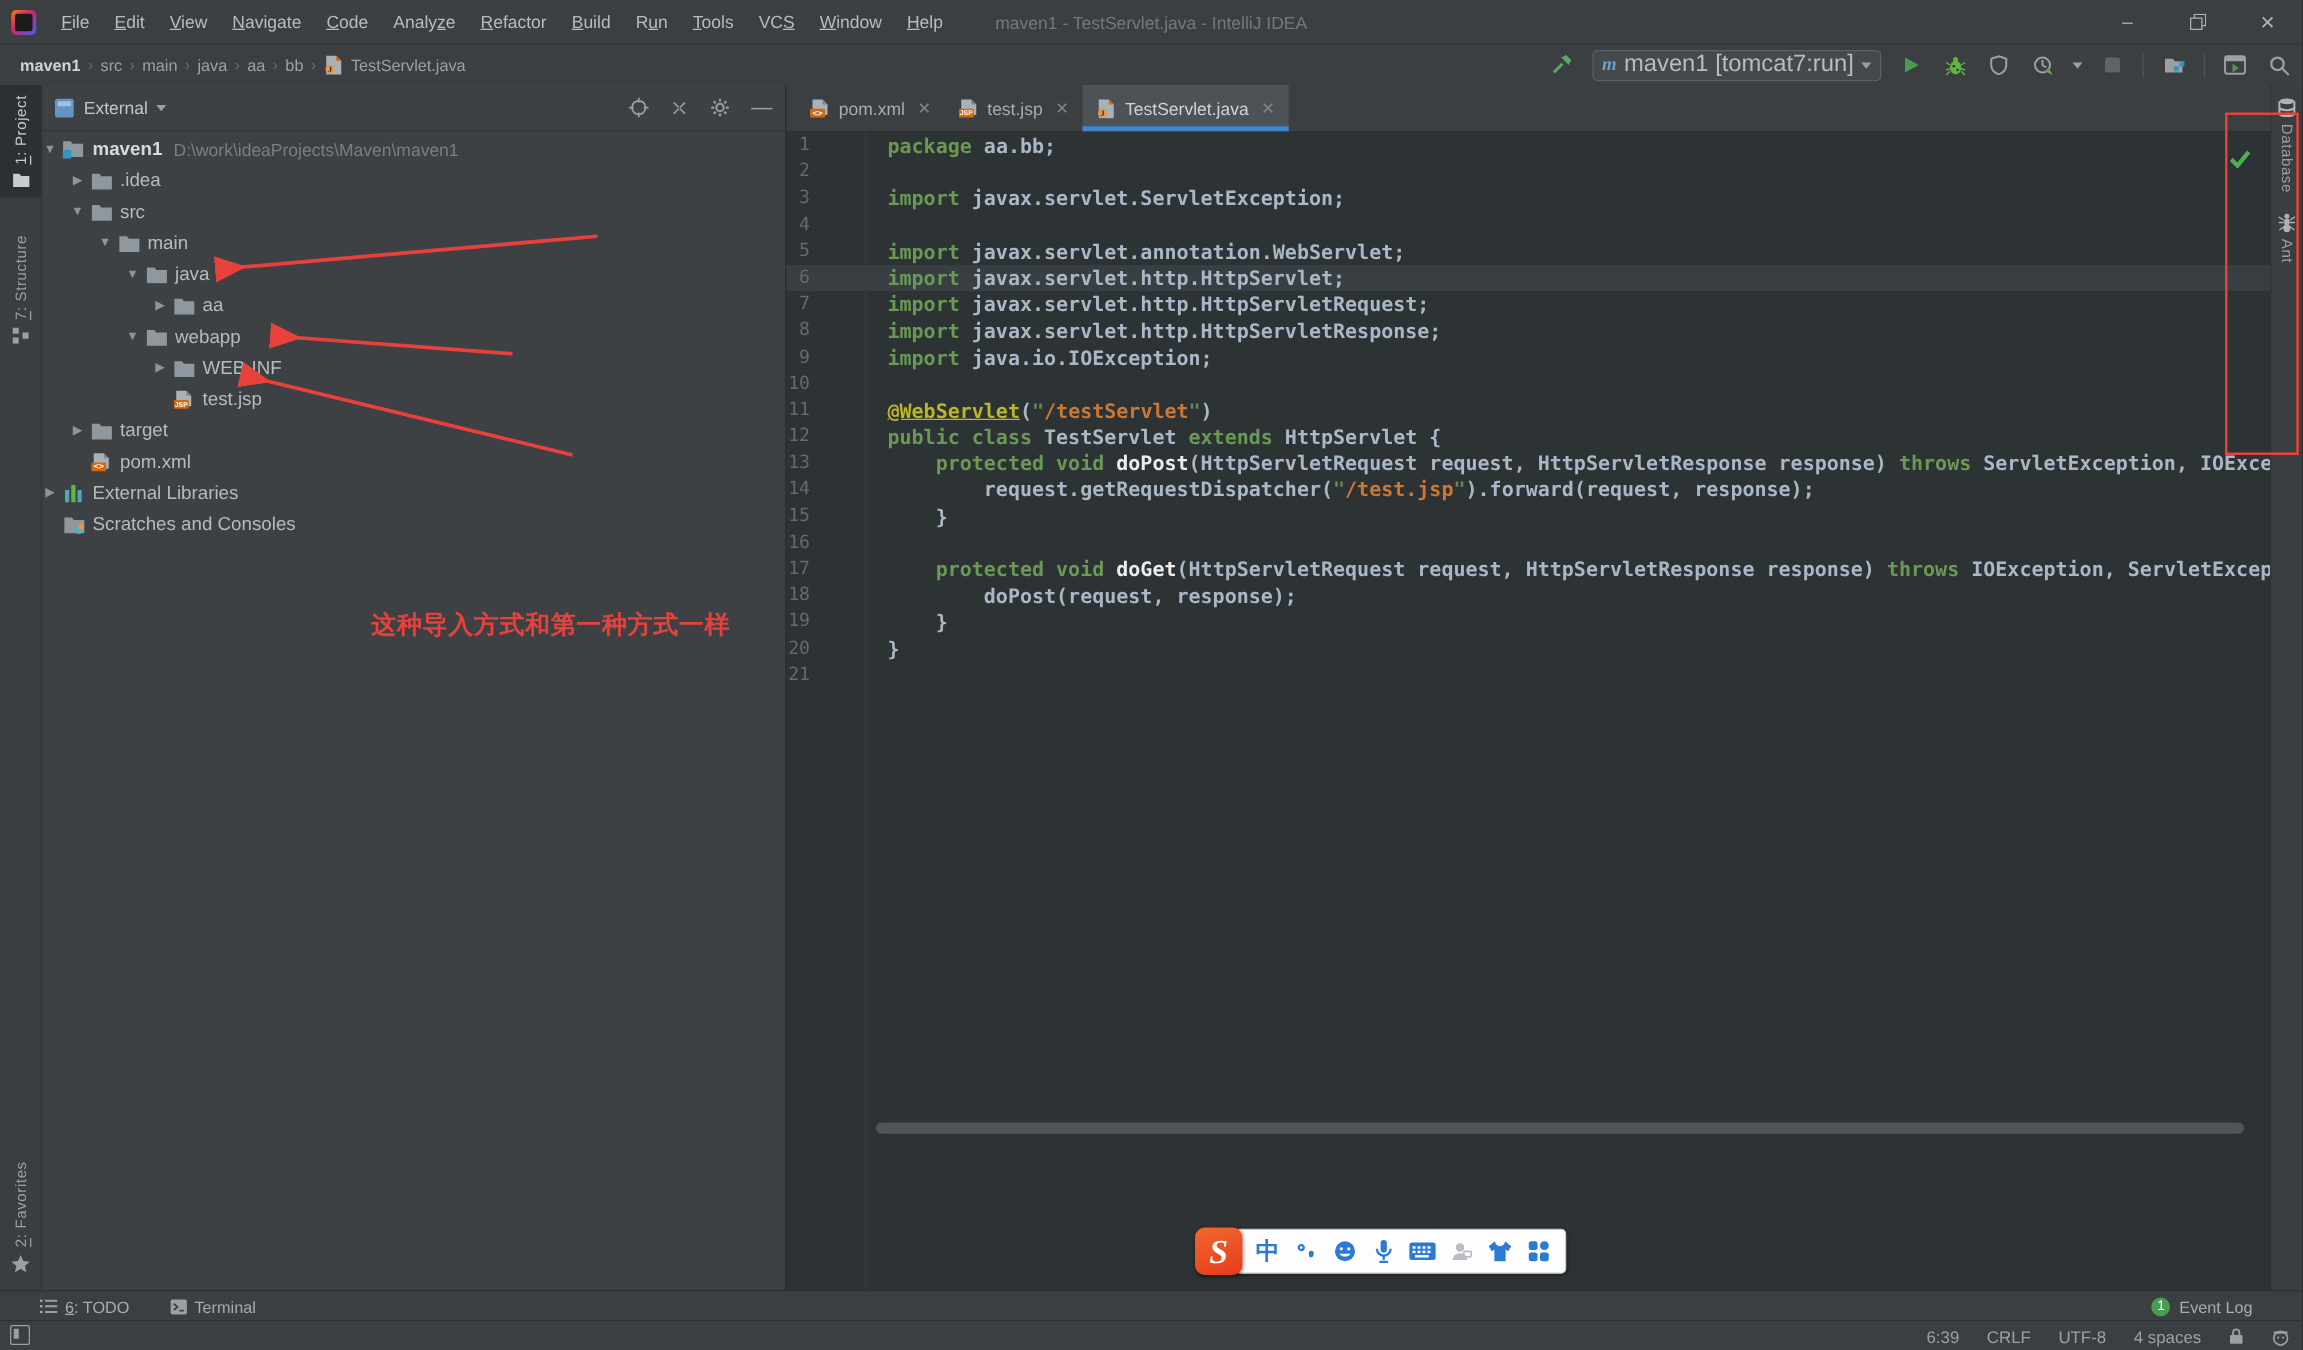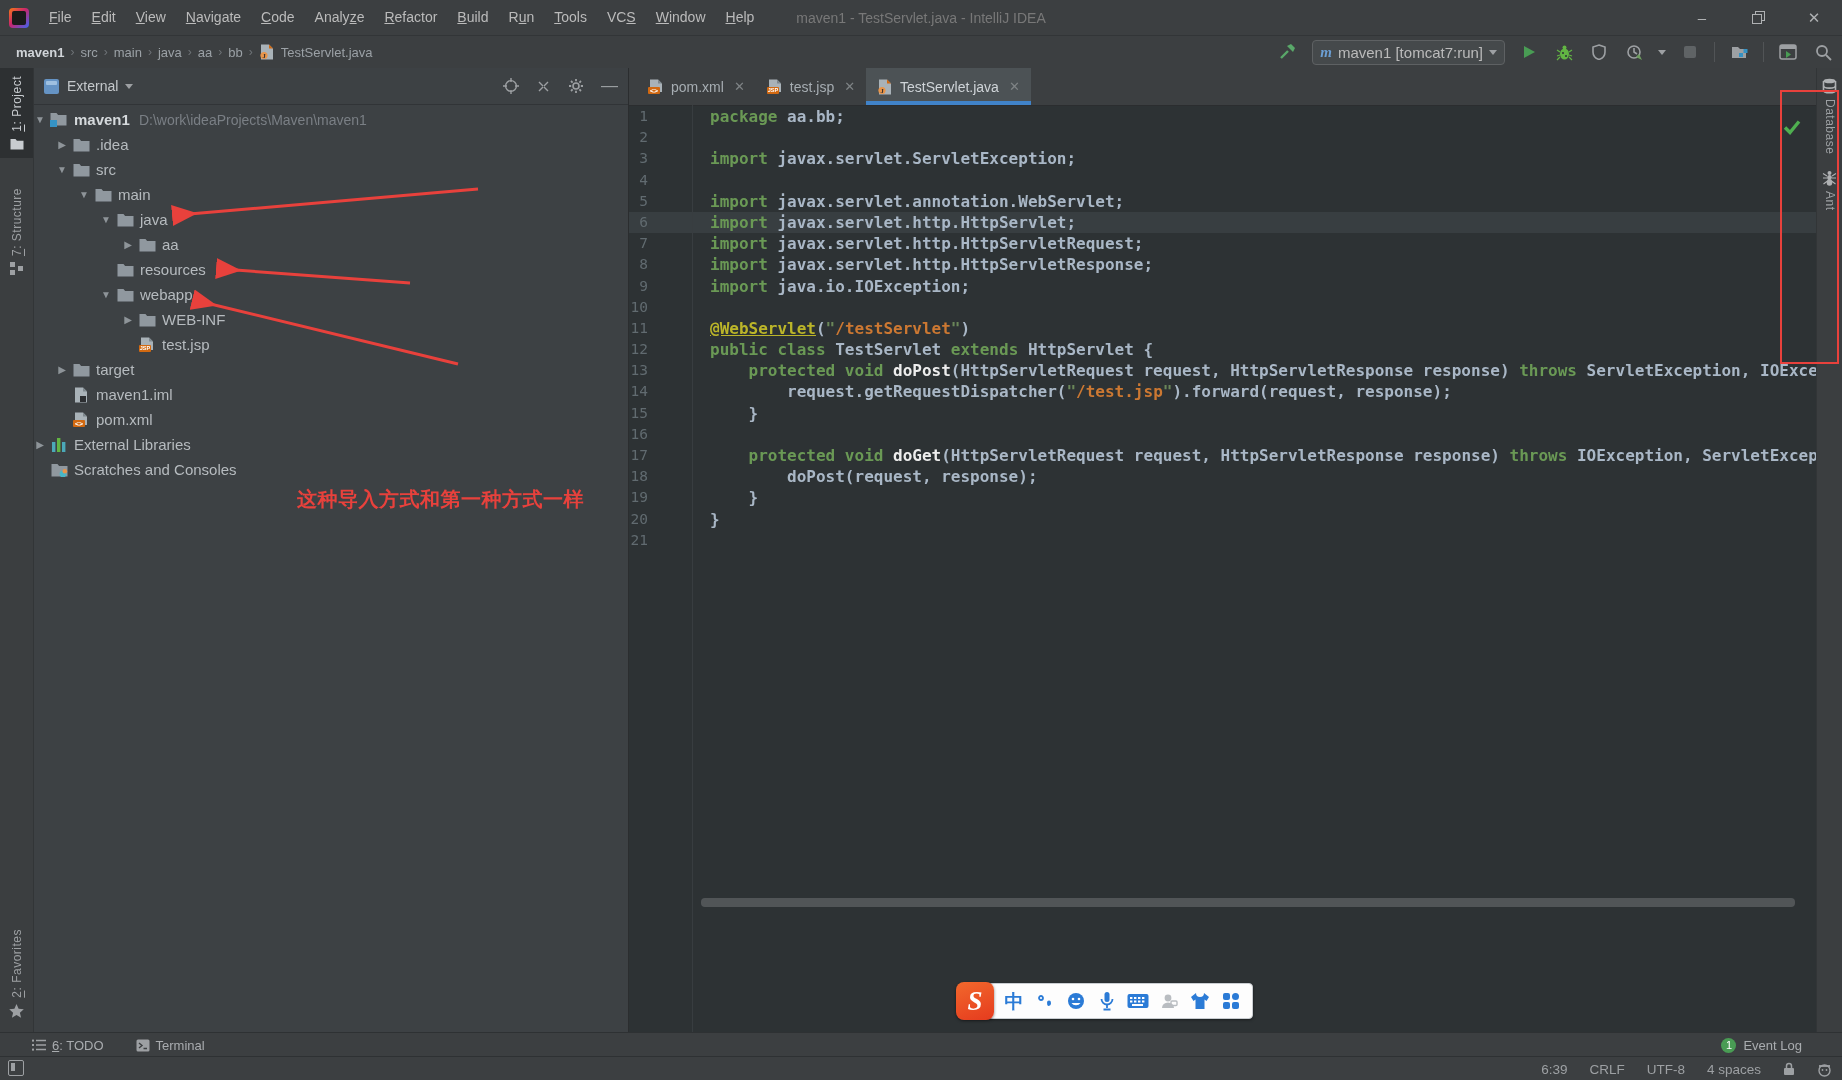--- a/index.html
+++ b/index.html
@@ -20,21 +20,21 @@
   #row2{position:absolute;left:0;top:36px;width:100%;height:32px;background:#3C3F41;border-bottom:1px solid #323537;display:flex;align-items:center;}
   #breadcrumbs{display:flex;align-items:center;padding-left:14px;white-space:nowrap;}
   .crumb{color:#9BA1A6;font-size:13px;padding:0 2px;}
   .crumb.first{color:#D0D4D8;font-weight:bold;}
   .crumb-sep{color:#6E7377;font-size:12px;padding:0 4px;}
   .crumb-fileicon{display:inline-block;width:16px;height:16px;margin:0 4px 0 2px;vertical-align:-3px;}
   #run-cluster{position:absolute;right:8px;top:0;height:32px;display:flex;align-items:center;gap:13px;}
   .tbtn{width:22px;height:22px;display:flex;align-items:center;justify-content:center;flex:none;}
   #run-config{height:23px;background:#45494B;border:1px solid #5E6163;border-radius:4px;display:flex;align-items:center;padding:0 7px;gap:6px;}
   #run-config .mvn{color:#6C9FD4;font-style:italic;font-weight:bold;font-size:15px;font-family:"Liberation Serif",serif;}
-  #run-config .cfg-label{color:#BBBBBB;font-size:15px;}
+  #run-config .cfg-label{color:#BBBBBB;font-size:19px;}
   .caret-down{width:0;height:0;border-left:4px solid transparent;border-right:4px solid transparent;border-top:5px solid #9DA0A3;}
   .tb-sep{width:1px;height:20px;background:#515456;}
   
   #main{position:absolute;left:0;top:68px;width:1842px;height:964px;}
   
   #left-stripe{position:absolute;left:0;top:0;width:33px;height:100%;background:#3B3E40;border-right:1px solid #323537;}
   .stripe-btn{display:flex;flex-direction:column;align-items:center;padding:8px 0;gap:6px;color:#9DA0A3;font-size:12px;}
   .stripe-btn.active{background:#2D3032;color:#C8CCD0;}
   .stripe-btn .vtext{writing-mode:vertical-rl;transform:rotate(180deg);letter-spacing:.5px;}
   #stripe-bottom{position:absolute;bottom:6px;left:0;width:100%;}
@@ -337,29 +337,20 @@
           <div class="tree-row" style="padding-left: 88px;">
             <span class="chev">▶</span>
             <span class="ticon">
               <svg width="17" height="14" viewBox="0 0 17 14">
                 <path d="M0.5 1 h6 l1.6 2 h8.4 v10.5 H0.5 Z" fill="#90989F"></path>
               </svg>
             </span>
             <span class="tlabel">aa</span>
           </div>
           <div class="tree-row" style="padding-left: 66px;">
-            <span class="chev"></span>
-            <span class="ticon">
-              <svg width="17" height="14" viewBox="0 0 17 14">
-                <path d="M0.5 1 h6 l1.6 2 h8.4 v10.5 H0.5 Z" fill="#90989F"></path>
-              </svg>
-            </span>
-            <span class="tlabel">resources</span>
-          </div>
-          <div class="tree-row" style="padding-left: 66px;">
             <span class="chev">▼</span>
             <span class="ticon">
               <svg width="17" height="14" viewBox="0 0 17 14">
                 <path d="M0.5 1 h6 l1.6 2 h8.4 v10.5 H0.5 Z" fill="#90989F"></path>
               </svg>
             </span>
             <span class="tlabel">webapp</span>
           </div>
           <div class="tree-row" style="padding-left: 88px;">
             <span class="chev">▶</span>
@@ -383,31 +374,20 @@
             <span class="tlabel">test.jsp</span>
           </div>
           <div class="tree-row" style="padding-left: 22px;">
             <span class="chev">▶</span>
             <span class="ticon">
               <svg width="17" height="14" viewBox="0 0 17 14">
                 <path d="M0.5 1 h6 l1.6 2 h8.4 v10.5 H0.5 Z" fill="#90989F"></path>
               </svg>
             </span>
             <span class="tlabel">target</span>
-          </div>
-          <div class="tree-row" style="padding-left: 22px;">
-            <span class="chev"></span>
-            <span class="ticon">
-              <svg width="16" height="16" viewBox="0 0 16 16">
-                <path d="M2 0.5 h8 l4 4 V15.5 H2 Z" fill="#A9B2B8"></path>
-                <path d="M10 0.5 l4 4 h-4 Z" fill="#7E878D"></path>
-                <rect x="7" y="9" width="6" height="6" fill="#2B2D30"></rect>
-              </svg>
-            </span>
-            <span class="tlabel">maven1.iml</span>
           </div>
           <div class="tree-row" style="padding-left: 22px;">
             <span class="chev"></span>
             <span class="ticon">
               <svg width="16" height="16" viewBox="0 0 16 16">
                 <path d="M2 0.5 h8 l4 4 V13 H2 Z" fill="#A9B2B8"></path>
                 <path d="M10 0.5 l4 4 h-4 Z" fill="#7E878D"></path>
                 <rect x="0" y="8" width="12" height="7" rx="1" fill="#D26911"></rect>
                 <text x="6" y="13.6" font-size="7" font-weight="bold" fill="#fff" text-anchor="middle" font-family="monospace">&lt;&gt;</text>
               </svg>

